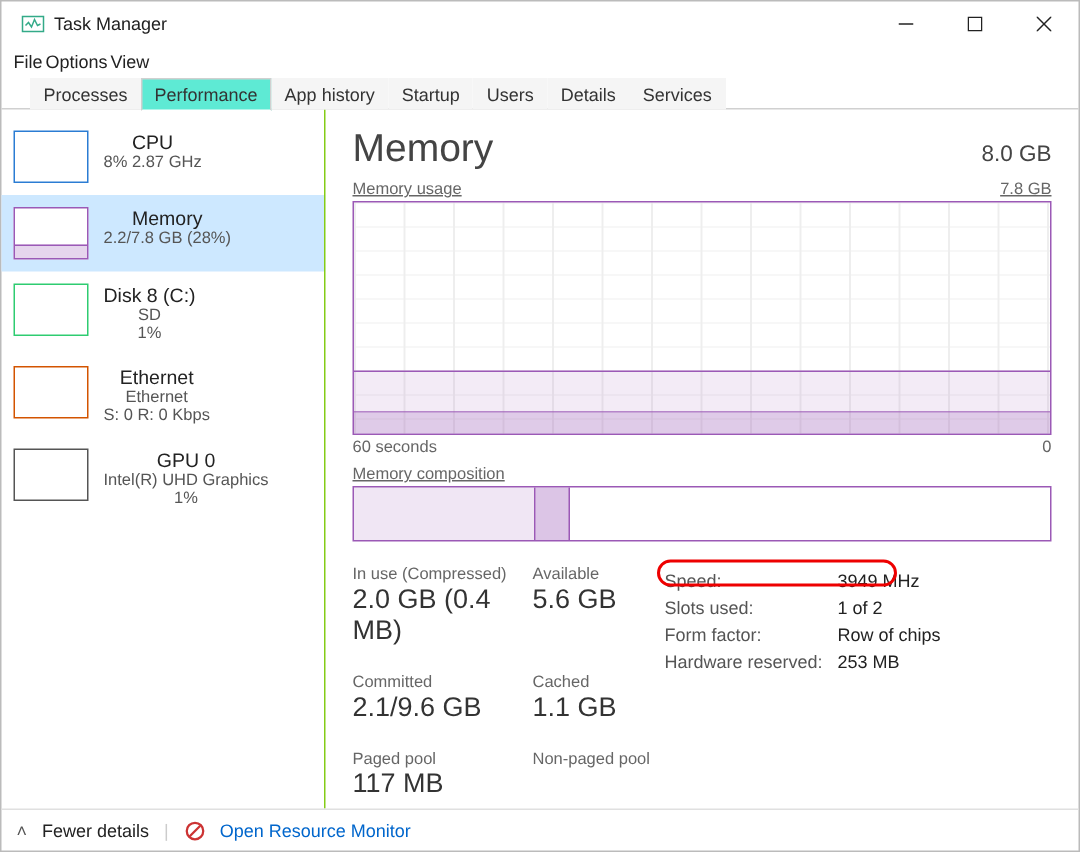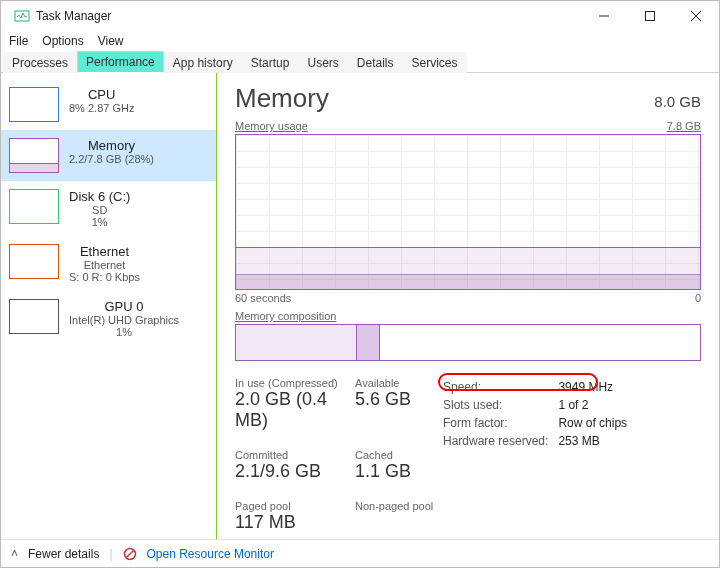--- a/index.html
+++ b/index.html
@@ -4,23 +4,23 @@
 <style>
   * { box-sizing: border-box; }
   html, body { margin:0; padding:0; font-family: "Segoe UI", Arial, sans-serif; font-size:12px; color:#222; background:#fff; }
   .window { width:720px; height:568px; border:1px solid #bbb; display:flex; flex-direction:column; position:relative; }
   .titlebar { height:30px; display:flex; align-items:center; justify-content:space-between; padding-left:13px; }
   .titlebar-left { display:flex; align-items:center; gap:6px; }
   .titlebar-title { font-size:12px; }
   .win-controls { display:flex; }
   .win-btn { width:46px; height:30px; display:flex; align-items:center; justify-content:center; }
   .win-btn svg { stroke:#222; fill:none; stroke-width:1; }
-  .menubar { height:20px; display:flex; align-items:center; gap:14px; padding-left:8px; font-size:12px; color:#222; }
+  .menubar { height:20px; display:flex; align-items:center; gap:2px; padding-left:8px; font-size:12px; color:#222; }
   .menubar span { cursor:default; }
-  .tabs { height:22px; display:flex; align-items:flex-end; border-bottom:1px solid #d0d0d0; padding-left:2px; }
+  .tabs { height:22px; display:flex; align-items:center; border-bottom:1px solid #d0d0d0; padding-left:19px; }
   .tab { padding:3px 8px; font-size:12px; color:#333; border:1px solid transparent; border-bottom:none; position:relative; top:1px; background:#f5f5f5;}
   .tab.active { background:#5eead4; border:1px solid #d0d0d0; border-bottom:1px solid #fff; }
   .body { flex:1; display:flex; min-height:0; }
   .sidebar { width:216px; border-right:1px solid #84cc16; padding-top:6px;text-align:center; }
   .side-item { display:flex; align-items:flex-start; gap:10px; padding:8px 8px 8px 8px; }
   .side-item.selected { background:#cde8ff; }
   .thumb { width:50px; height:35px; border:1px solid; background:#fff; position:relative; flex-shrink:0; }
   .thumb-cpu { border-color:#2b7cd3; }
   .thumb-mem { border-color:#9b59b6; }
   .thumb-disk { border-color:#2ecc71; }
@@ -125,21 +125,21 @@
             <div class="fill"></div>
           </div>
         <div class="side-text">
           <div class="t1">Memory</div>
           <div class="t2">2.2/7.8 GB (28%)</div>
         </div>
       </div>
       <div class="side-item">
         <div class="thumb thumb-disk"></div>
         <div class="side-text">
-          <div class="t1">Disk 6 (C:)</div>
+          <div class="t1">Disk 8 (C:)</div>
           <div class="t2">SD</div>
           <div class="t3">1%</div>
         </div>
       </div>
       <div class="side-item">
         <div class="thumb thumb-eth"></div>
         <div class="side-text">
           <div class="t1">Ethernet</div>
           <div class="t2">Ethernet</div>
           <div class="t3">S: 0  R: 0 Kbps</div>

